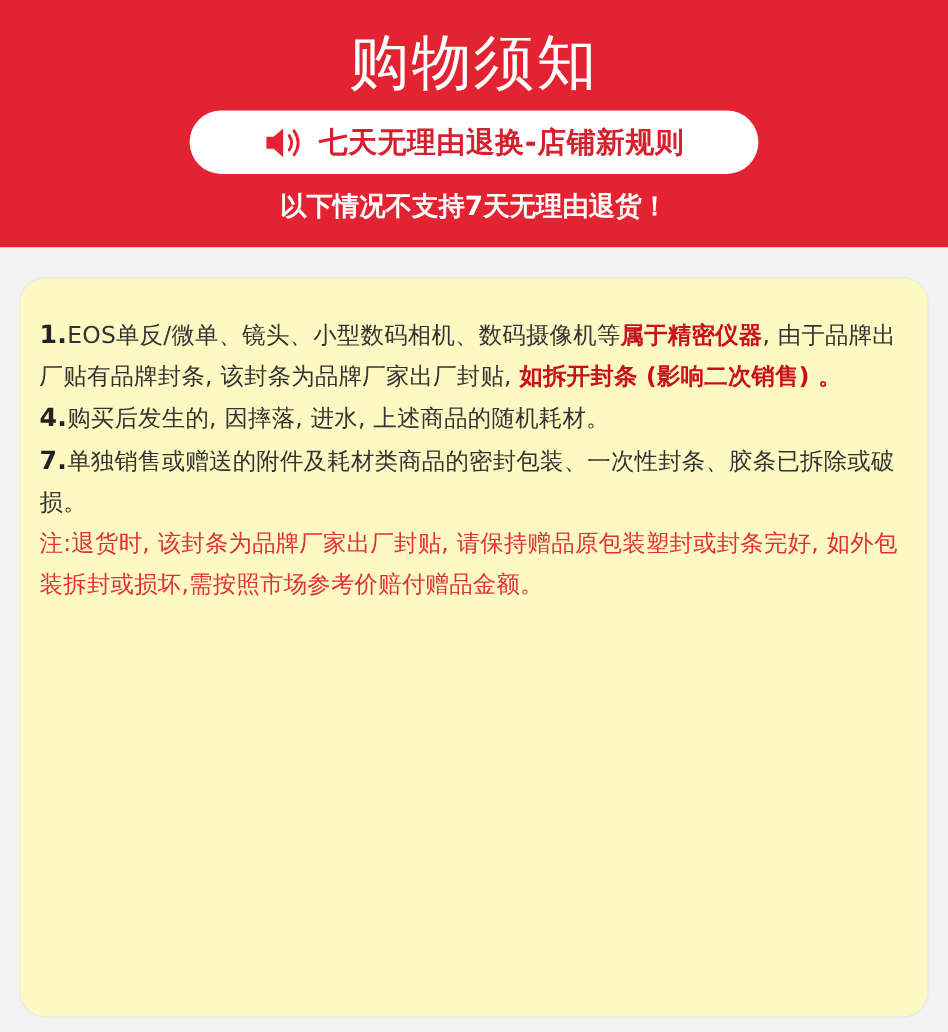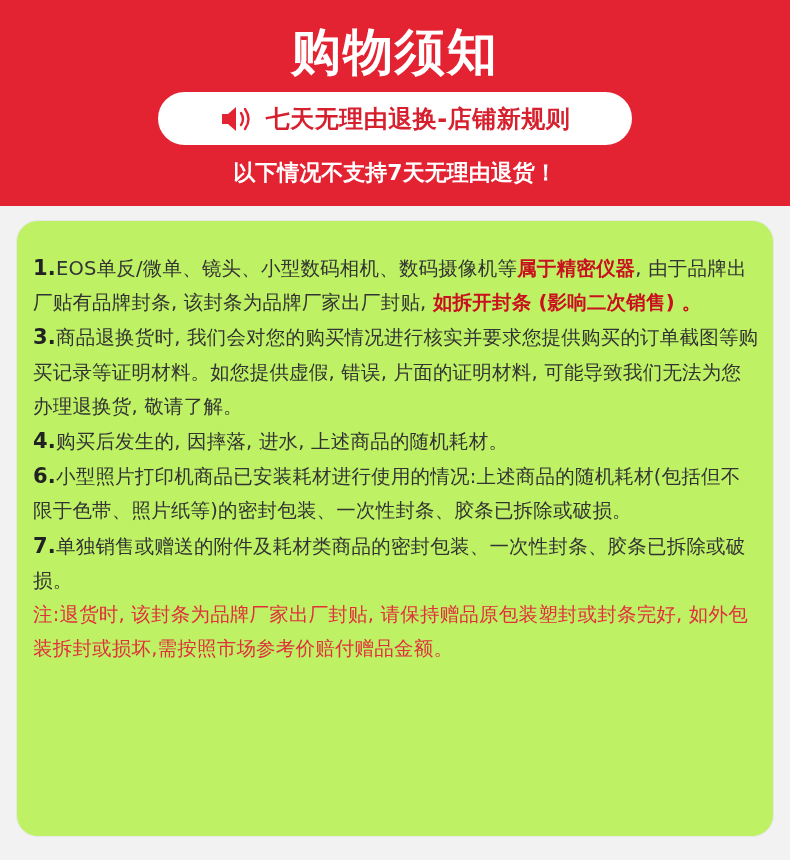--- a/index.html
+++ b/index.html
@@ -12,21 +12,21 @@
     .header {
       position: absolute; left: 0; top: 0;
       width: 790px; height: 206px;
       background: #e32232;
     }
     .title {
       position: absolute; left: 0; width: 790px; top: 22px;
       text-align: center;
       color: #fff;
       font-size: 50px;
-      font-weight: bold;
+      font-weight: normal;
       letter-spacing: 2px;
       line-height: 60px;
     }
     .pill {
       position: absolute; left: 158px; top: 92px;
       width: 474px; height: 53px;
       background: #fff;
       border-radius: 27px;
       display: flex; align-items: center; justify-content: center;
     }
@@ -39,23 +39,23 @@
     }
     .subtitle {
       position: absolute; left: 0; width: 790px; top: 157px;
       text-align: center;
       color: #fff;
       font-size: 22px;
       font-weight: bold;
       line-height: 32px;
     }
     .card {
-      position: absolute; left: 16px; top: 220px;
+      position: absolute; left: 16px; top: 231px;
       width: 758px; height: 617px;
-      background: #bef264;
+      background: #fef9c3;
       border-radius: 22px;
       border: 1px solid #e8e8e8;
       padding: 30px 14px 0 16px;
     }
     .item {
       font-size: 19.5px;
       line-height: 34.2px;
       color: #333;
       letter-spacing: 0.2px;
     }
@@ -76,18 +76,16 @@
         <path d="M25 4 Q32 14 25 24" stroke="#e32232" stroke-width="2.4" fill="none" stroke-linecap="round"></path>
       </svg>
     </span>
     <span class="pill-text">七天无理由退换-店铺新规则</span>
   </div>
   <div class="subtitle">以下情况不支持7天无理由退货！</div>
 </div>
 
 <div class="card">
   <p class="item"><span class="num">1.</span><span>EOS单反/微单、镜头、小型数码相机、数码摄像机等</span><span class="hl">属于精密仪器</span><span>, 由于品牌出厂贴有品牌封条, 该封条为品牌厂家出厂封贴, </span><span class="hl">如拆开封条 (影响二次销售) 。</span></p>
-  <p class="item"><span class="num">3.</span><span>商品退换货时, 我们会对您的购买情况进行核实并要求您提供购买的订单截图等购买记录等证明材料。如您提供虚假, 错误, 片面的证明材料, 可能导致我们无法为您办理退换货, 敬请了解。</span></p>
   <p class="item"><span class="num">4.</span><span>购买后发生的, 因摔落, 进水, 上述商品的随机耗材。</span></p>
-  <p class="item"><span class="num">6.</span><span>小型照片打印机商品已安装耗材进行使用的情况:上述商品的随机耗材(包括但不限于色带、照片纸等)的密封包装、一次性封条、胶条已拆除或破损。</span></p>
   <p class="item"><span class="num">7.</span><span>单独销售或赠送的附件及耗材类商品的密封包装、一次性封条、胶条已拆除或破损。</span></p>
   <p class="item note">注:退货时, 该封条为品牌厂家出厂封贴, 请保持赠品原包装塑封或封条完好, 如外包装拆封或损坏,需按照市场参考价赔付赠品金额。</p>
 </div>
 
 </body></html>

